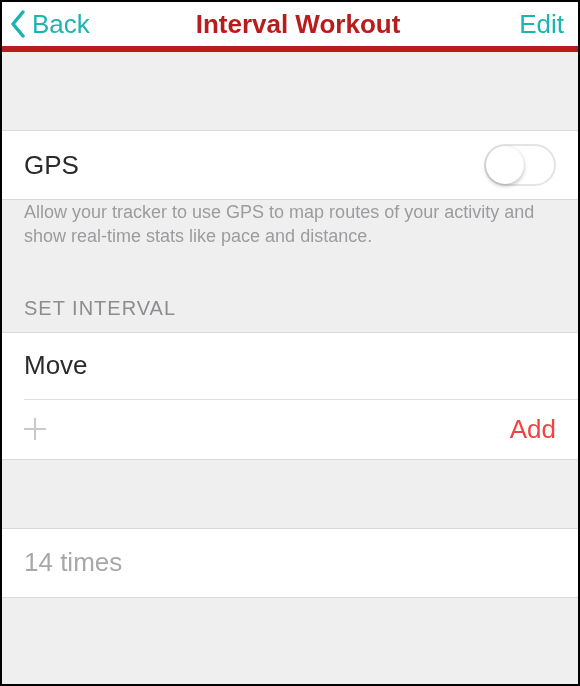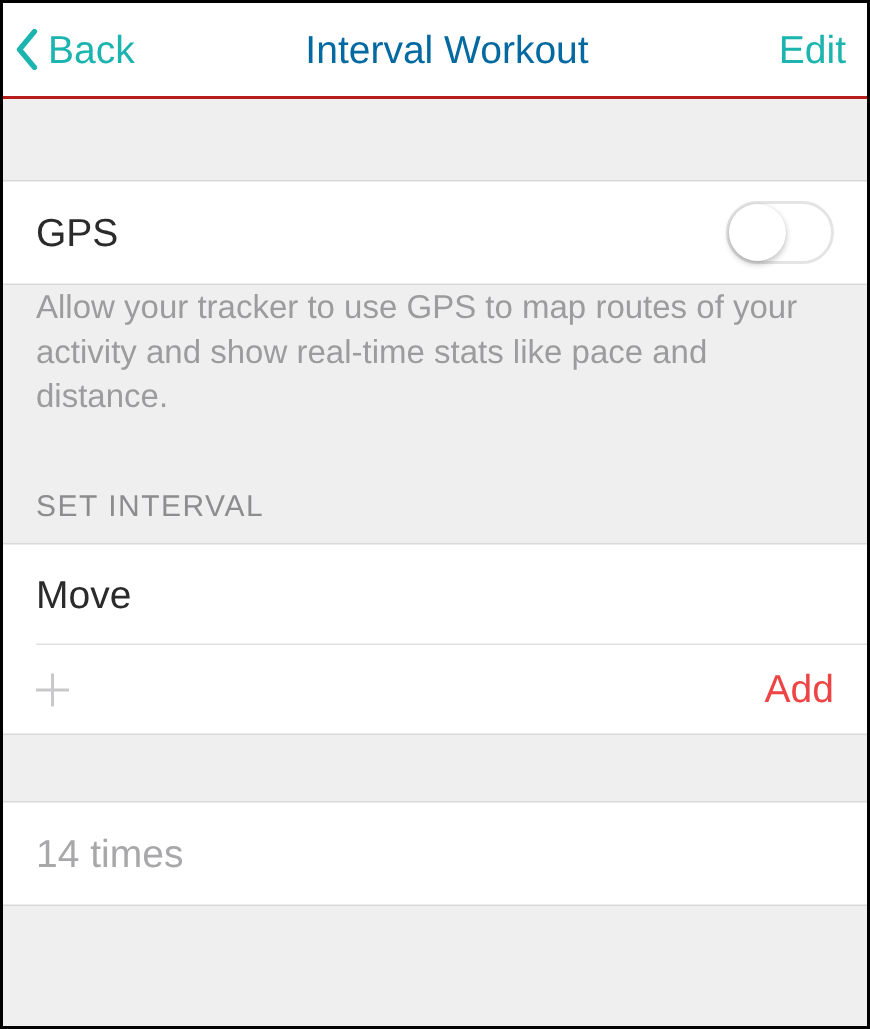--- a/index.html
+++ b/index.html
@@ -4,45 +4,45 @@
 <style>
   * { box-sizing: border-box; margin: 0; padding: 0; }
   html, body { width: 580px; height: 686px; }
   body {
     font-family: -apple-system, "Helvetica Neue", Arial, sans-serif;
     background: #efeff0;
     border: 2px solid #000;
     overflow: hidden;
   }
   .navbar {
-    height: 64px;
+    height: 50px;
     background: #fff;
-    border-bottom: 2px solid #b91c1c;
+    border-bottom: 6px solid #b91c1c;
     display: flex;
     align-items: center;
     justify-content: space-between;
     padding: 0 14px 0 8px;
   }
   .nav-left {
     display: flex;
     align-items: center;
     cursor: pointer;
     color: #1cb4af;
     font-size: 26px;
   }
   .chevron {
     width: 16px;
     height: 28px;
     margin-right: 6px;
   }
   .chevron svg { display: block; }
   .nav-title {
-    color: #0369a1;
+    color: #b91c1c;
     font-size: 26px;
-    font-weight: 400;
+    font-weight: 700;
     position: absolute;
     left: 16px; right: 0;
     text-align: center;
     pointer-events: none;
   }
   .navbar { position: relative; }
   .nav-left, .nav-right { position: relative; z-index: 1; }
   .nav-right {
     color: #1cb4af;
     font-size: 26px;
@@ -52,20 +52,21 @@
   .spacer-small { height: 44px; }
   .row {
     background: #fff;
     min-height: 70px;
     display: flex;
     align-items: center;
     justify-content: space-between;
     padding: 0 22px;
     border-top: 1px solid #d9d9da;
     border-bottom: 1px solid #d9d9da;
+    margin-top: 24px;
   }
   .row-label {
     font-size: 26px;
     color: #2b2b2b;
   }
   .row-value {
     font-size: 26px;
     color: #a8a8aa;
   }
   .toggle {
@@ -81,21 +82,21 @@
     position: absolute;
     top: 0px; left: 0px;
     width: 38px; height: 38px;
     border-radius: 50%;
     background: #fff;
     box-shadow: 0 2px 4px rgba(0,0,0,0.25), 0 0 1px rgba(0,0,0,0.1);
   }
   .footer-text {
     padding: 0 22px 24px 22px;
     color: #9c9c9e;
-    font-size: 22px;
+    font-size: 18px;
     line-height: 1.35;
   }
   .section-header {
     padding: 24px 22px 12px 22px;
     color: #8d8d8f;
     font-size: 20px;
     letter-spacing: 1px;
   }
   .list {
     background: #fff;

